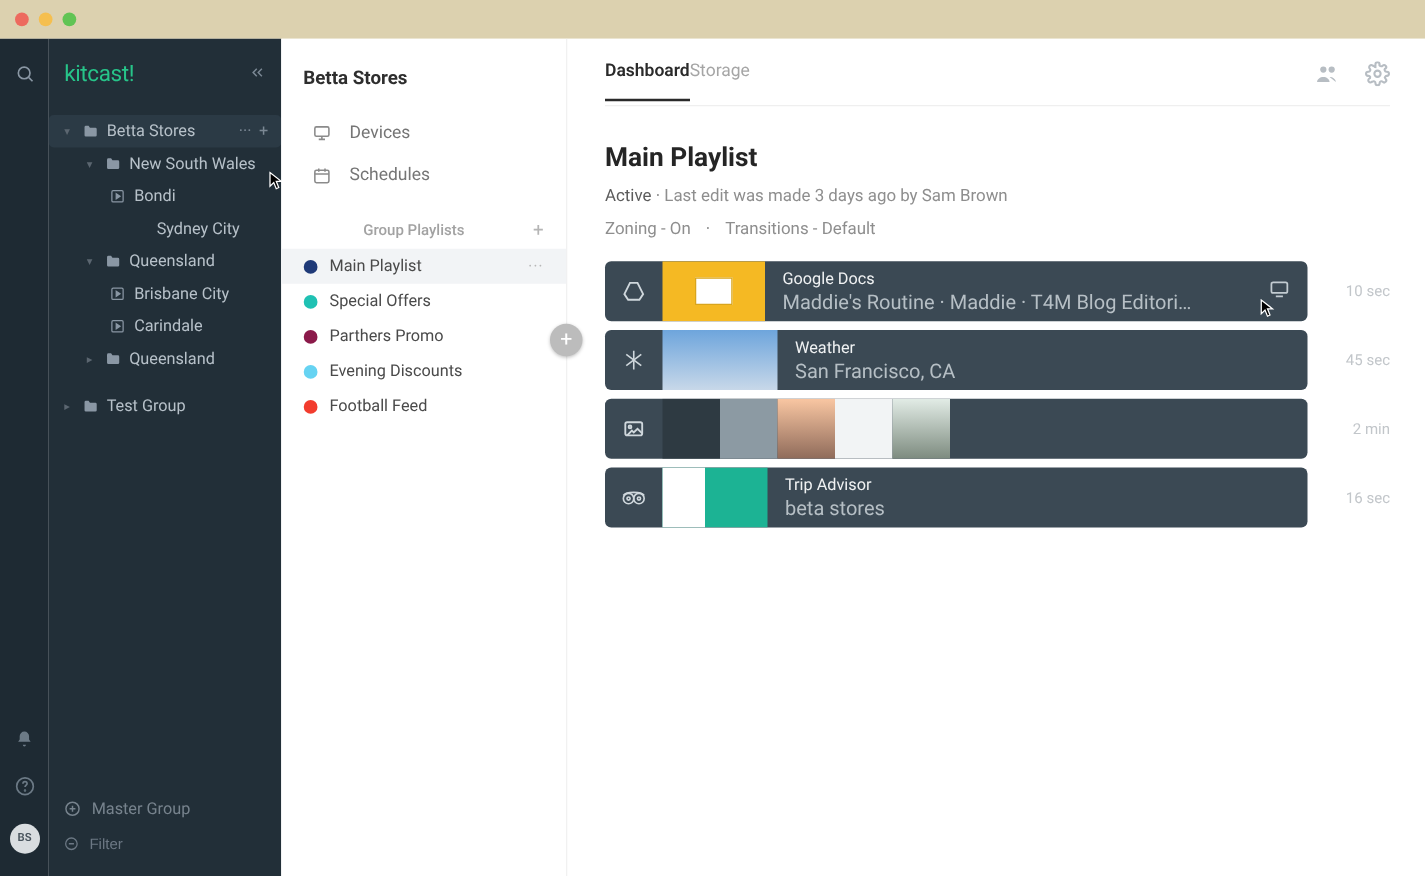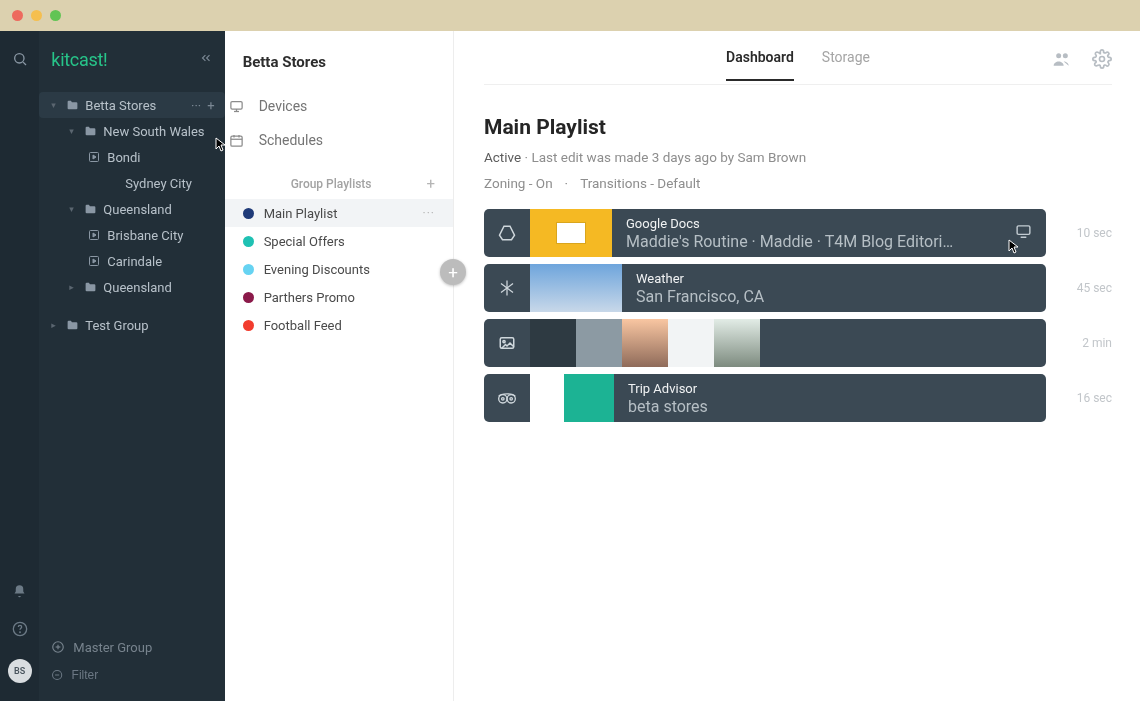--- a/index.html
+++ b/index.html
@@ -87,21 +87,21 @@
   width: 245px;
   background: #fff;
   border-right: 1px solid #ededed;
   display:flex;
   flex-direction:column;
   position:relative;
 }
 .col2-header { padding: 22px 18px 18px; font-weight:700; font-size: 15px; color:#2e2e2e; }
 .nav-item {
   display:flex; align-items:center; gap:14px;
-  height:34px; padding: 0 4px;
+  height:34px; padding: 0 25px;
   color:#757575; font-size:14px; cursor:pointer;
 }
 .nav-item .nic { width:16px; height:16px; display:inline-flex; align-items:center; justify-content:center; color:#8b8b8b; }
 
 .playlist-header { display:flex; align-items:center; justify-content:space-between; padding: 18px 18px 6px; }
 .playlist-header .label { color:#a2a2a2; font-size:12px; font-weight:500;margin-left:48px; }
 .playlist-header .add { color:#b5b5b5; font-size:15px; cursor:pointer; }
 
 .pl-item { display:flex; align-items:center; gap:10px; height:28px; padding:0 18px; font-size:13px; color:#4a4a4a; cursor:pointer; }
 .pl-item.active { background:#f2f4f6; }
@@ -111,21 +111,21 @@
 
 .fab {
   position:absolute; right:-13px; top:228px;
   width:26px; height:26px; border-radius:50%;
   background:#bcbcbc; color:#fff; display:flex; align-items:center; justify-content:center;
   font-size:17px; box-shadow:0 1px 3px rgba(0,0,0,.25); cursor:pointer; z-index:5;
 }
 
 
 .main { flex:1; padding: 18px 28px 20px 30px; background:#fff; position:relative; }
-.tabs { display:flex; gap:28px; border-bottom: 1px solid #efefef; height:36px; align-items:flex-start;justify-content:center; }
+.tabs { display:flex; border-bottom: 1px solid #efefef; height:36px; align-items:flex-start; }
 .tab { font-size:14px; color:#a5a5a5; padding-bottom: 14px; cursor:pointer; }
 .tab.active { color:#2a2a2a; font-weight:600; border-bottom:2px solid #2a2a2a; }
 .top-icons { position:absolute; right:28px; top:18px; display:flex; gap:20px; color:#b7bdc3; }
 
 h1.page-title { margin-top: 30px; font-size: 21px; font-weight:700; color:#252525; }
 .meta-line { margin-top: 10px; font-size:13.5px; color:#8e8e8e; }
 .meta-line .status-active { color:#5c5c5c; }
 .meta2 { margin-top: 10px; font-size:13.5px; color:#8e8e8e; display:flex; gap:12px; align-items:center;}
 
 .cards { margin-top: 18px; display:flex; flex-direction:column; gap:7px; }
@@ -354,26 +354,26 @@
         <div class="pl-item active">
           <span class="dot" style="background:#1f3a78"></span>
           <span class="name">Main Playlist</span>
           <span class="more">···</span>
         </div>
         <div class="pl-item">
           <span class="dot" style="background:#1fc1b3"></span>
           <span class="name">Special Offers</span>
         </div>
         <div class="pl-item">
+          <span class="dot" style="background:#8b1a4a"></span>
+          <span class="name">Parthers Promo</span>
+        </div>
+        <div class="pl-item">
           <span class="dot" style="background:#66d3f2"></span>
           <span class="name">Evening Discounts</span>
-        </div>
-        <div class="pl-item">
-          <span class="dot" style="background:#8b1a4a"></span>
-          <span class="name">Parthers Promo</span>
         </div>
         <div class="pl-item">
           <span class="dot" style="background:#f23c2e"></span>
           <span class="name">Football Feed</span>
         </div>
       </div>
     <div class="fab">+</div>
   </div>
 
   <div class="main">

